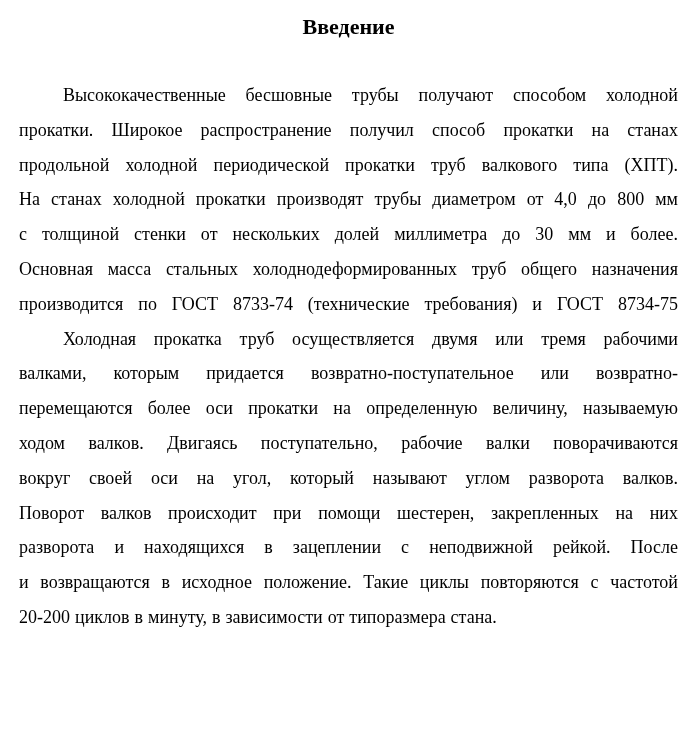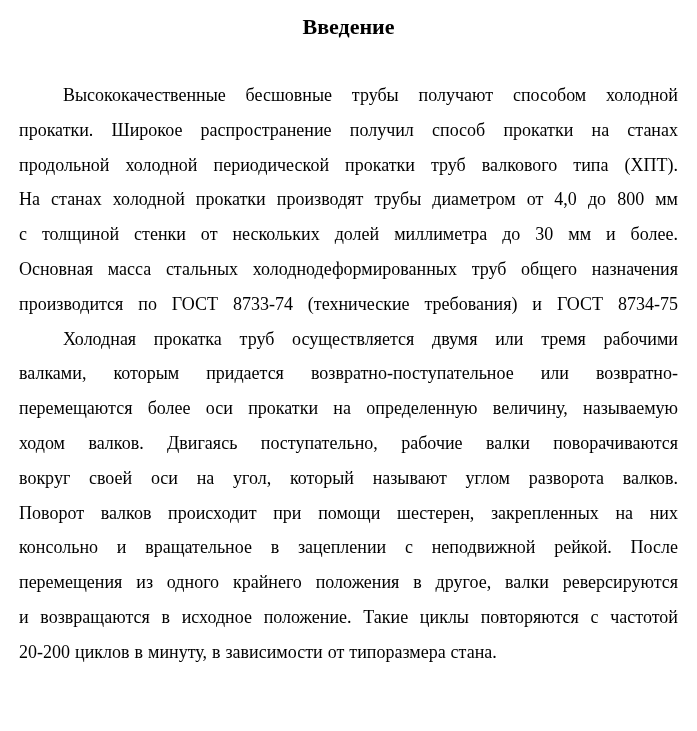--- a/index.html
+++ b/index.html
@@ -61,18 +61,17 @@
       <div class="line">На станах холодной прокатки производят трубы диаметром от 4,0 до 800 мм</div>
       <div class="line">с толщиной стенки от нескольких долей миллиметра до 30 мм и более.</div>
       <div class="line">Основная масса стальных холоднодеформированных труб общего назначения</div>
       <div class="line">производится по ГОСТ 8733-74 (технические требования) и ГОСТ 8734-75</div>
       <div class="line first-line">Холодная прокатка труб осуществляется двумя или тремя рабочими</div>
       <div class="line">валками, которым придается возвратно-поступательное или возвратно-</div>
       <div class="line">перемещаются более оси прокатки на определенную величину, называемую</div>
       <div class="line">ходом валков. Двигаясь поступательно, рабочие валки поворачиваются</div>
       <div class="line">вокруг своей оси на угол, который называют углом разворота валков.</div>
       <div class="line">Поворот валков происходит при помощи шестерен, закрепленных на них</div>
-      <div class="line">консольно и вращательное в зацеплении с неподвижной рейкой. После</div>
-      <div class="line">перемещения из одного крайнего положения в другое, валки реверсируются</div>
+      <div class="line">разворота и находящихся в зацеплении с неподвижной рейкой. После</div>
       <div class="line">и возвращаются в исходное положение. Такие циклы повторяются с частотой</div>
       <div class="line last-line">20-200 циклов в минуту, в зависимости от типоразмера стана.</div>
     </div>
 </div>
 
 </body></html>

